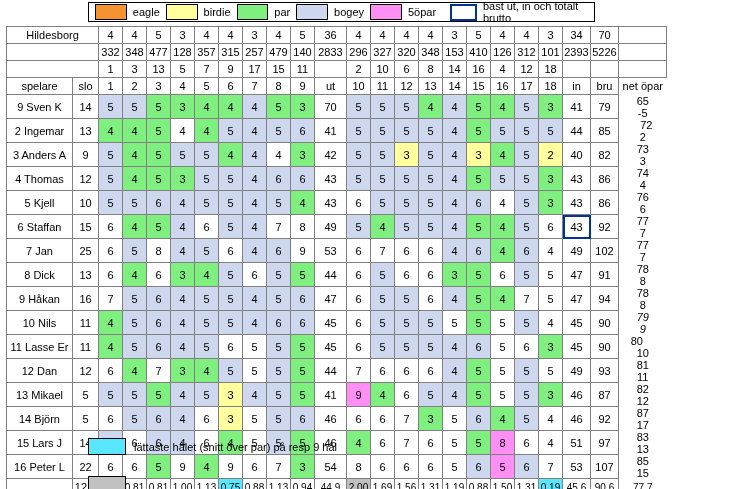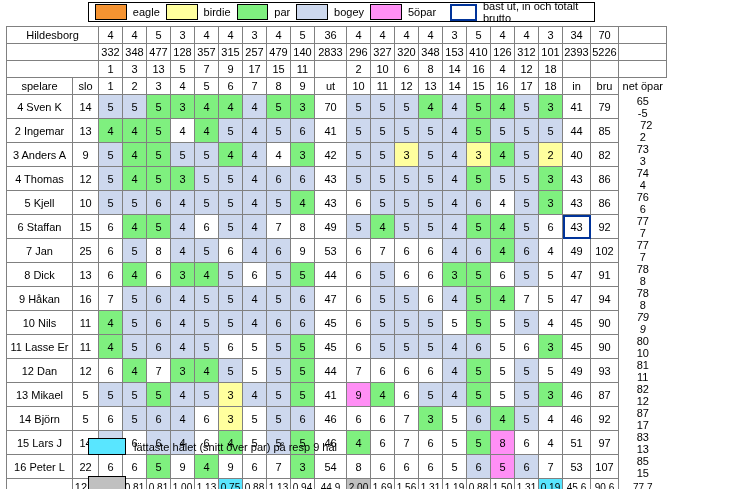--- a/index.html
+++ b/index.html
@@ -184,21 +184,21 @@
           <td class="hole">14</td>
           <td class="hole">15</td>
           <td class="hole">16</td>
           <td class="hole">17</td>
           <td class="hole">18</td>
           <td class="end vsep">in</td>
           <td class="end">bru</td>
           <td class="end blank" style="width:48px;border:none;text-align:center;">net öpar</td>
         </tr>
         <tr>
-          <td class="name">4 Sven K</td>
+          <td class="name">9 Sven K</td>
           <td class="slo">14</td>
           <td class="hole c-bogey">5</td>
           <td class="hole c-bogey">5</td>
           <td class="hole c-par">5</td>
           <td class="hole c-par">3</td>
           <td class="hole c-par">4</td>
           <td class="hole c-par">4</td>
           <td class="hole c-bogey">4</td>
           <td class="hole c-par">5</td>
           <td class="hole c-par">3</td>
@@ -467,21 +467,21 @@
           <td class="hole c-bogey">5</td>
           <td class="hole c-bogey">5</td>
           <td class="hole c-bogey">5</td>
           <td class="hole c-bogey">4</td>
           <td class="hole c-bogey">6</td>
           <td class="hole c-white">5</td>
           <td class="hole c-white">6</td>
           <td class="hole c-par">3</td>
           <td class="end vsep">45</td>
           <td class="end">90</td>
-          <td class="end blank" style="width:48px;border:none;"><span style="display: inline-block; width: 24px; text-align: center;">80</span><span style="display: inline-block; width: 24px; text-align: center;">10</span></td>
+          <td class="end blank" style="width:48px;border:none;"><span style="display: inline-block; width: 24px; text-align: left;">80</span><span style="display: inline-block; width: 24px; text-align: center;">10</span></td>
         </tr>
         <tr>
           <td class="name">12 Dan</td>
           <td class="slo">12</td>
           <td class="hole c-white">6</td>
           <td class="hole c-par">4</td>
           <td class="hole c-white">7</td>
           <td class="hole c-par">3</td>
           <td class="hole c-par">4</td>
           <td class="hole c-bogey">5</td>

